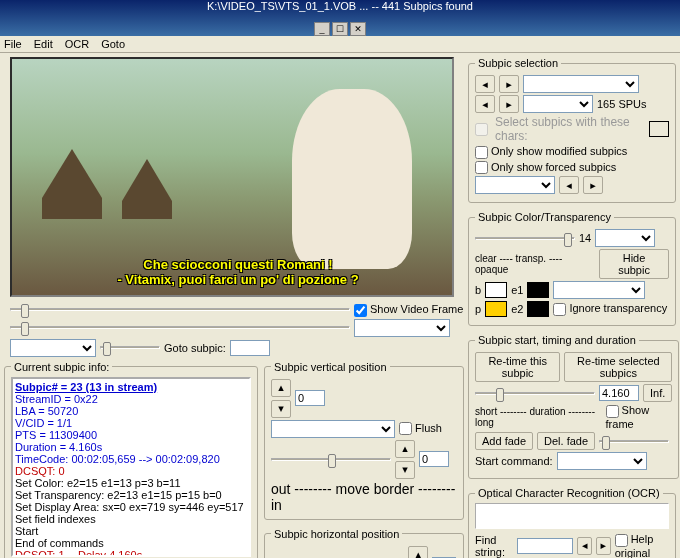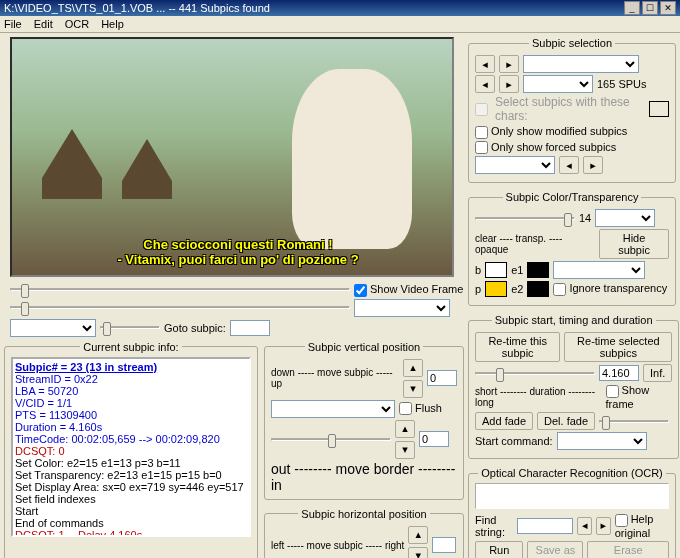--- a/index.html
+++ b/index.html
@@ -1,31 +1,31 @@
 <!DOCTYPE html>
 <html><head>
 <meta charset="utf-8">
 <style>
 * { box-sizing: border-box; margin: 0; padding: 0; font-family: Tahoma, Arial, sans-serif; font-size: 11px; }
 body { background: #ece9d8; width: 680px; height: 558px; overflow: hidden; }
-.titlebar { background: linear-gradient(to bottom, #0a246a, #3a6ea5); height: 16px; display: flex; align-items: center; padding: 0 4px; color: #fff; justify-content: space-between; }
+.titlebar { background: linear-gradient(to bottom, #0a246a, #3a6ea5); height: 36px; display: flex; align-items: center; padding: 0 4px; color: #fff; justify-content: space-between; flex-direction: column; }
 .titlebar .tbtns { display: flex; gap: 2px; }
 .tbtn { width: 16px; height: 14px; background: #d4d0c8; border: 1px solid #808080; color: #000; display: flex; align-items: center; justify-content: center; font-size: 9px; cursor: pointer; }
 .menubar { background: #ece9d8; padding: 2px 4px; display: flex; gap: 12px; border-bottom: 1px solid #aca899; }
 .menubar span { cursor: pointer; }
 .main { display: flex; padding: 4px; gap: 4px; }
 .left { width: 460px; }
 .right { width: 208px; display: flex; flex-direction: column; gap: 4px; }
 .video { width: 444px; height: 240px; border: 2px inset #808080; margin: 0 0 6px 6px; background: linear-gradient(to bottom, #b8d4c0 0%, #9ab890 40%, #8a9870 60%, #6a5840 100%); position: relative; }
 .subtitle { position: absolute; bottom: 8px; left: 12px; right: 0; text-align: center; }
 .subtitle div { color: #ffff00; font-weight: bold; font-size: 13px; text-shadow: 1px 1px 0 #000, -1px -1px 0 #000, 1px -1px 0 #000, -1px 1px 0 #000; }
 .hut { position: absolute; width: 60px; height: 70px; background: #5a4830; clip-path: polygon(50% 0, 100% 70%, 100% 100%, 0 100%, 0 70%); }
 .character { position: absolute; right: 40px; top: 30px; width: 120px; height: 180px; background: #f0e8d8; border-radius: 40% 40% 20% 20%; }
 fieldset { border: 1px solid #aca899; border-radius: 3px; padding: 4px 6px 6px; margin-bottom: 4px; }
-legend { font-size: 11px; padding: 0 3px; text-align: center; }
+legend { font-size: 11px; padding: 0 3px; }
 select, input[type=text] { border: 1px solid #7f9db9; padding: 1px 2px; font-size: 11px; background: #fff; }
 button { background: #ece9d8; border: 1px solid #aca899; border-radius: 2px; padding: 2px 6px; font-size: 11px; cursor: pointer; }
 input[type=checkbox] { vertical-align: middle; margin-right: 3px; }
 .row { display: flex; align-items: center; gap: 4px; margin: 2px 0; }
 .slider { display: inline-block; height: 3px; background: #aca899; border: 1px inset #fff; position: relative; vertical-align: middle; }
 .slider .thumb { position: absolute; top: -5px; width: 8px; height: 14px; background: #ece9d8; border: 1px solid #808080; border-radius: 2px; }
 .info-box { width: 240px; height: 180px; border: 2px inset #fff; background: #fff; overflow-y: scroll; padding: 2px; font-size: 10px; line-height: 12px; }
 .info-box .hdr { color: #0000d0; font-weight: bold; text-decoration: underline; }
 .info-box .blue { color: #0000d0; }
 .info-box .red { color: #c00000; }
@@ -44,21 +44,21 @@
   <div class="tbtns">
     <div class="tbtn">_</div>
     <div class="tbtn">☐</div>
     <div class="tbtn">✕</div>
   </div>
 </div>
 <div class="menubar">
   <span>File</span>
   <span>Edit</span>
   <span>OCR</span>
-  <span>Help</span>
+  <span>Goto</span>
 </div>
 
 <div class="main">
   <div class="left">
     <div class="video">
       <div class="hut" style="left:30px;top:90px"></div>
       <div class="hut" style="left:110px;top:100px;width:50px;height:60px"></div>
       <div class="character"></div>
       <div class="subtitle">
         <div>Che sciocconi questi Romani !</div>
@@ -106,21 +106,20 @@
           <div> Start</div>
           <div> End of commands</div>
           <div class="red">DCSQT: 1 -- Delay 4.160s</div>
         </div>
       </fieldset>
 
       <div class="mid-col">
         <fieldset>
           <legend>Subpic vertical position</legend>
           <div class="row">
-            <span style="font-size:10px">down ----- move subpic ----- up</span>
             <div class="col">
               <button class="navbtn">▴</button>
               <button class="navbtn">▾</button>
             </div>
             <input type="text" style="width: 30px;" value="0">
           </div>
           <div class="row">
             <select style="width:124px">No Vertical Borders</select>
             <label><input type="checkbox" style=""><span>Flush</span></label>
           </div>

